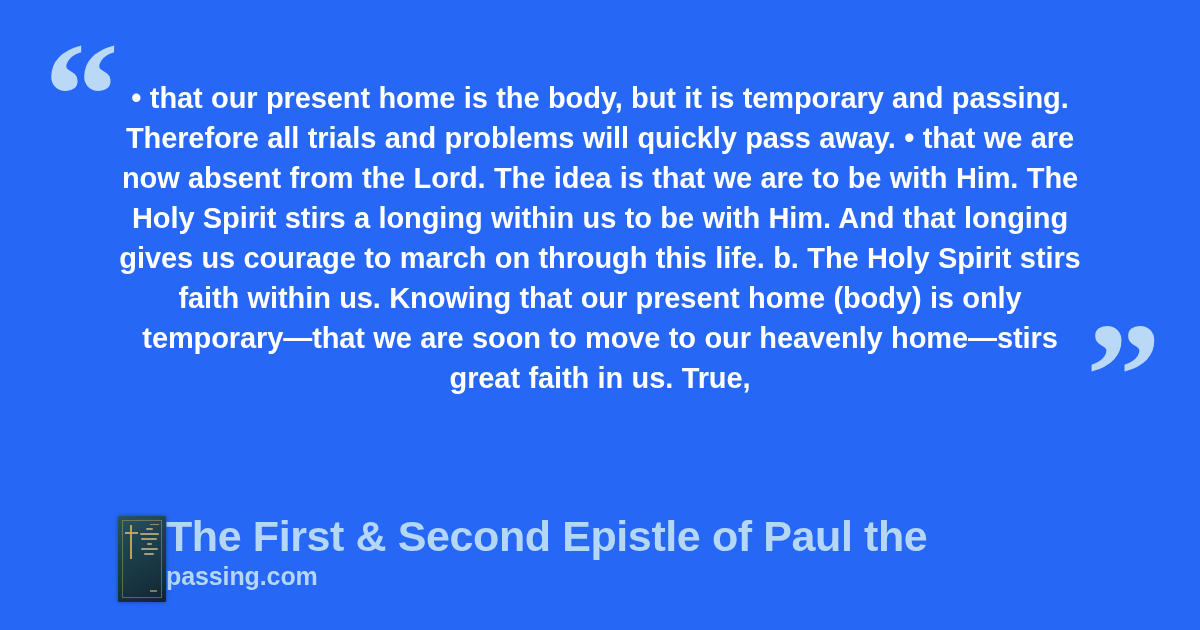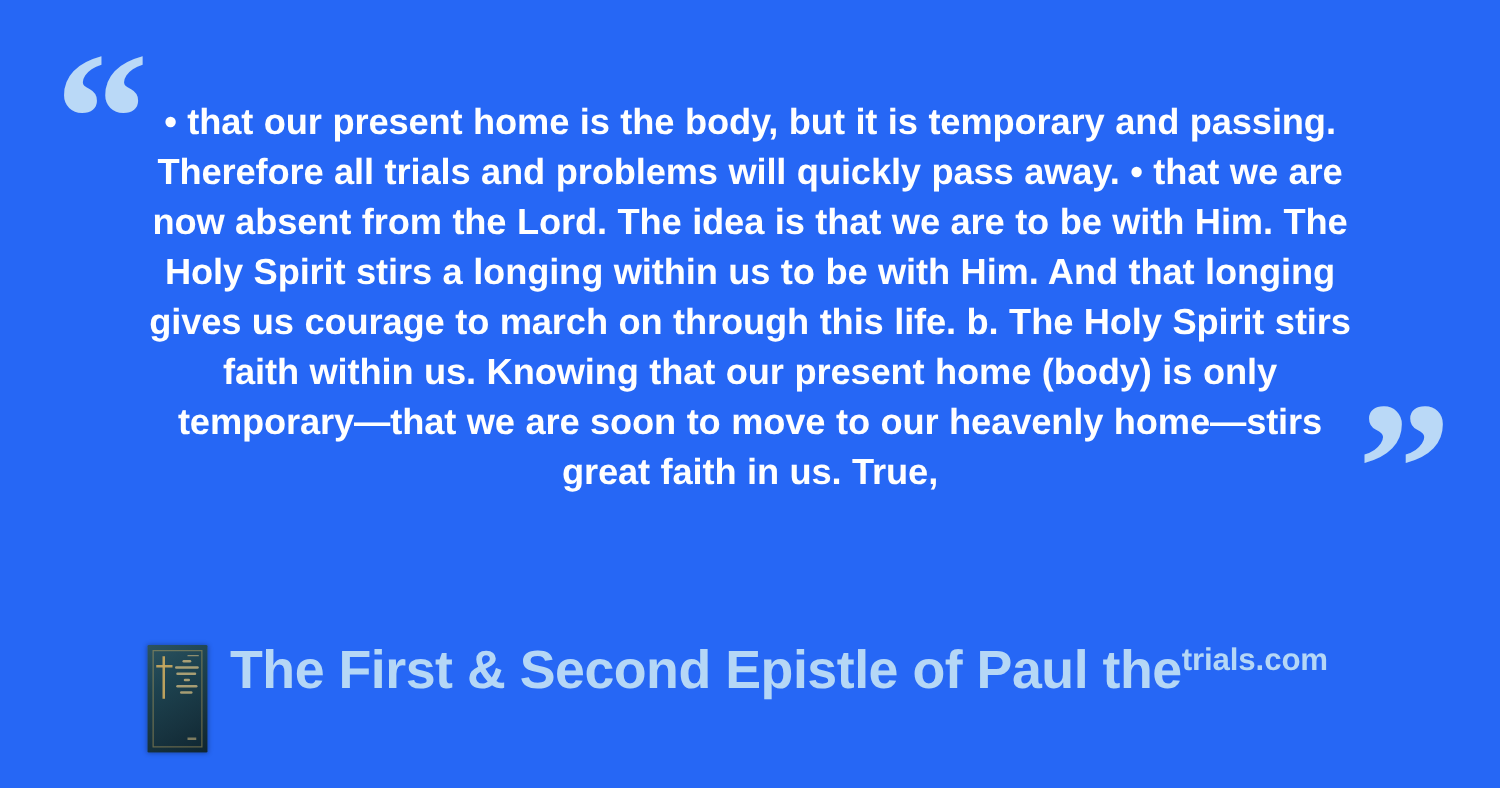--- a/index.html
+++ b/index.html
@@ -142,23 +142,22 @@
     position: absolute;
     right: 9px;
     bottom: 10px;
     width: 7px;
     height: 2px;
     background: #d6bd82;
     opacity: 0.55;
   }
 
   .footer-text {
-    margin-left: 18px;
     display: flex;
-    flex-direction: row;
+    flex-direction: column;
     justify-content: flex-start;
   }
   .book-title {
     margin: 0;
     color: #B5D7F6;
     font-family: "Liberation Sans Narrow", "Liberation Sans", sans-serif;
     font-weight: 700;
     font-size: 43px;
     line-height: 48px;
     letter-spacing: -0.4px;
@@ -201,18 +200,18 @@
         <div class="bc-line bc-l3"></div>
         <div class="bc-line bc-l4"></div>
         <div class="bc-line bc-l5"></div>
         <div class="bc-line bc-l6"></div>
       </div>
       <div class="bc-botmark"></div>
     </div>
 
     <div class="footer-text">
       <div class="book-title">The First &amp; Second Epistle of Paul the</div>
-      <div class="site-name">trials.com</div>
+      <div class="site-name">passing.com</div>
     </div>
 
   </div>
 
 </div>
 
 </body></html>

